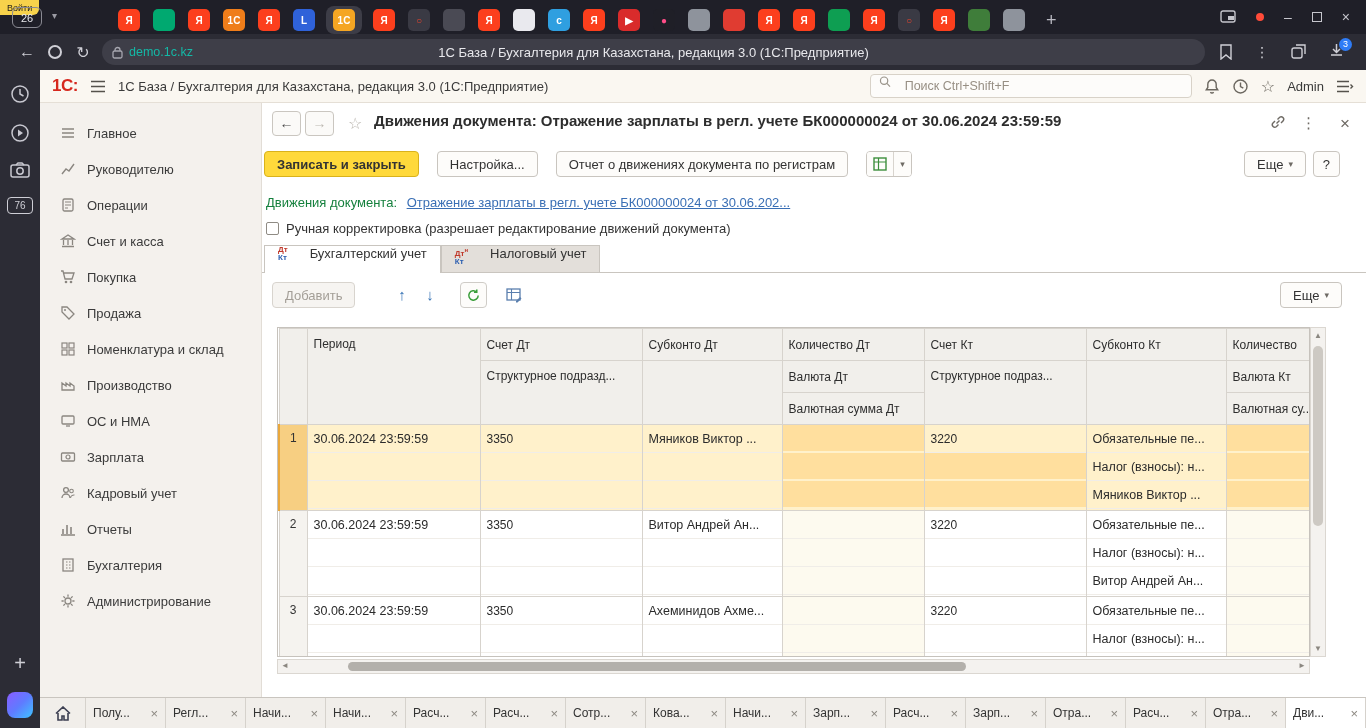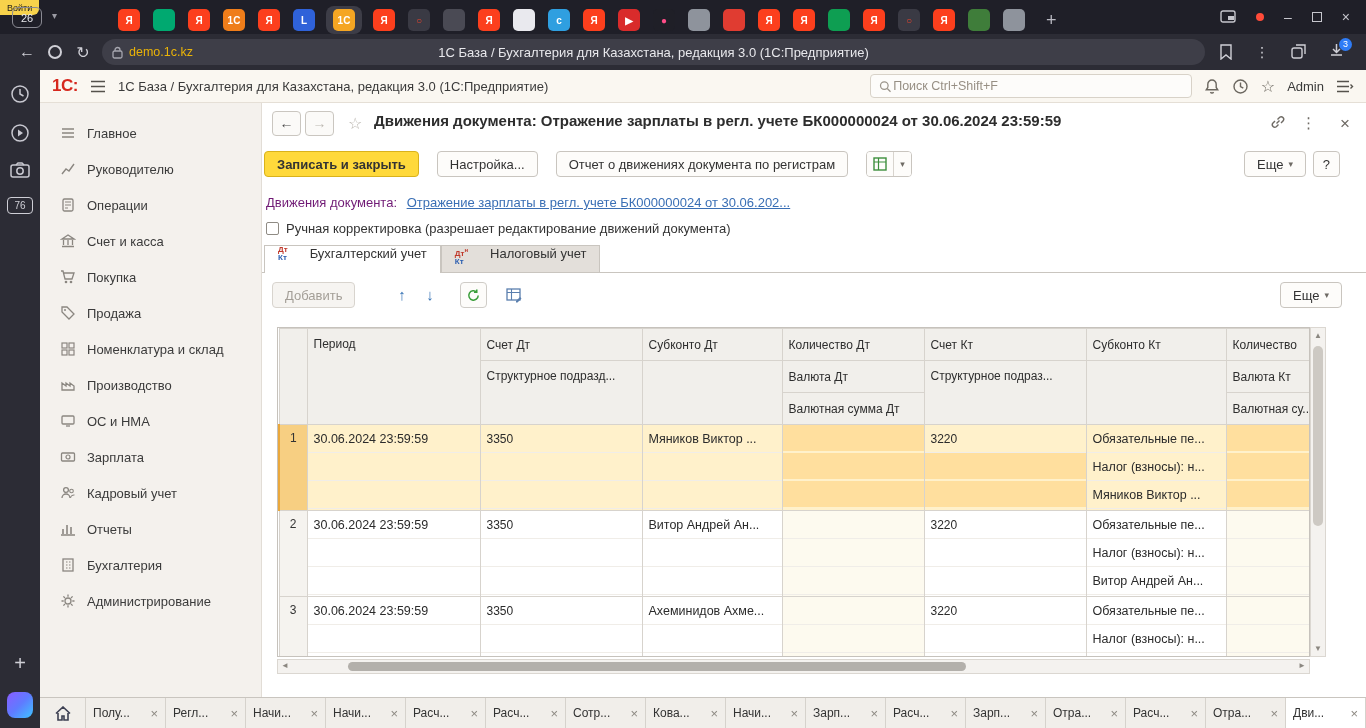--- a/index.html
+++ b/index.html
@@ -18,38 +18,38 @@
 .tb-right{position:absolute;right:0;top:0;height:34px;display:flex;align-items:center;gap:20px;padding-right:16px}
 .winctl{color:#c6c6cd;font-size:14px;line-height:14px}
 .maxbox{width:10px;height:10px;border:1.5px solid #c6c6cd}
 .notifdot{width:8px;height:8px;border-radius:50%;background:#ff4b39}
 
 
 .btoolbar{position:absolute;left:0;top:34px;width:1366px;height:36px;background:#2c2c35;display:flex;align-items:center}
 .nav-ic{color:#cfcfd6;font-size:16px;width:26px;text-align:center;flex:0 0 auto}
 .sitering{width:14px;height:14px;border:2px solid #cfcfd6;border-radius:50%;margin:0 8px;flex:0 0 auto}
 .addr{position:relative;flex:1;height:26px;background:#3e3e48;border-radius:13px;margin:0 14px 0 6px;display:flex;align-items:center;padding:0 10px;min-width:0}
-.addr-url{color:#eab308;font-size:12.5px;margin-left:6px;z-index:2}
+.addr-url{color:#14b8a6;font-size:12.5px;margin-left:6px;z-index:2}
 .addr-title{position:absolute;left:0;right:0;text-align:center;color:#e8e8ec;font-size:13px;white-space:nowrap;overflow:hidden}
 .tbr-ic{flex:0 0 auto;margin-right:22px;position:relative;color:#cfcfd6}
 .dlbadge{position:absolute;right:-8px;top:-5px;background:#2f7cf6;color:#fff;font-size:9px;min-width:13px;height:13px;border-radius:7px;display:flex;align-items:center;justify-content:center;padding:0 3px}
 
 
 .leftstrip{position:absolute;left:0;top:70px;width:40px;height:658px;background:#2c2c35;display:flex;flex-direction:column;align-items:center;padding:14px 0 10px;gap:19px}
 .badge76{width:26px;height:17px;border:1px solid #cfcfd6;border-radius:4px;color:#cfcfd6;font-size:10px;display:flex;align-items:center;justify-content:center}
 .strip-sp{flex:1}
 .stripplus{color:#cfcfd6;font-size:20px;line-height:20px}
 .alice{width:26px;height:26px;border-radius:8px;background:linear-gradient(135deg,#8a5cff 0%,#5f7bff 50%,#3ec4ff 100%)}
 
 
 .app{position:absolute;left:40px;top:70px;width:1326px;height:658px;background:#fff}
 .appheader{position:absolute;left:0;top:0;width:1326px;height:33px;background:#faf7f1;border-bottom:1px solid #e5dfd6;display:flex;align-items:center;padding:0 12px;gap:12px}
 .logo1c{color:#d6281e;font-weight:bold;font-size:17px;letter-spacing:-.5px}
 .apptitle{font-size:13px;color:#3a3a3a;white-space:nowrap}
-.hsearch{margin-left:auto;width:322px;height:24px;background:#fdfcfa;border:1px solid #d8d2c8;border-radius:4px;display:flex;align-items:center;padding:0 8px;gap:2px;flex:0 0 auto}
+.hsearch{margin-left:auto;width:322px;height:24px;background:#fdfcfa;border:1px solid #d8d2c8;border-radius:4px;display:flex;padding:0 8px;gap:14px;flex:0 0 auto}
 .hsearch input{border:0;outline:0;background:transparent;font-size:12.5px;color:#55504a;width:100%;font-family:inherit}
 .hsearch input::placeholder{color:#978f84}
 .hic{flex:0 0 auto;display:flex;align-items:center}
 .admin{font-size:13px;color:#3a3a3a}
 
 
 .menu{position:absolute;left:0;top:33px;width:222px;height:594px;background:#f4f1ed;border-right:1px solid #e2ddd6;padding-top:12px}
 .mi{height:36px;display:flex;align-items:center;gap:11px;padding-left:20px;font-size:13px;color:#3b3b3b;cursor:default}
 .mi svg{flex:0 0 16px}
 
@@ -65,21 +65,21 @@
 .btnrow{position:absolute;left:2px;top:48px;width:1100px;height:28px;display:flex;gap:18px}
 .btn{display:inline-flex;align-items:center;gap:5px;height:26px;padding:0 12px;border:1px solid #c9c5bf;border-radius:4px;background:#fdfcfa;font-size:13px;color:#333;white-space:nowrap}
 .btn-primary{background:#ffd93b;border-color:#d9b21c;font-weight:bold}
 .split{display:inline-flex;height:26px;border:1px solid #c9c5bf;border-radius:4px;overflow:hidden}
 .split>span{display:flex;align-items:center;padding:0 6px;background:#fdfcfa}
 .split .sp2{border-left:1px solid #d8d4ce;color:#6e6a64;font-size:9px}
 .rbtn{position:absolute;top:0}
 .chev{font-size:9px;color:#6e6a64}
 
 .moverow{position:absolute;left:4px;top:92px;font-size:13px;white-space:nowrap}
-.movelabel{color:#701a75}
+.movelabel{color:#15803d}
 .movelink{color:#3a6fb5;text-decoration:underline;margin-left:6px}
 .checkrow{position:absolute;left:4px;top:118px;display:flex;align-items:center;gap:7px}
 .cb{width:13px;height:13px;border:1px solid #8f8b84;border-radius:2px;background:#fff}
 .cblabel{font-size:13px;color:#333}
 
 .tabsrow{position:absolute;left:2px;top:142px;height:27px;display:flex;z-index:2}
 .ptab{display:flex;align-items:flex-start;gap:22px;padding:0 13px;border:1px solid #c9c5bf;border-bottom:none;font-size:13px;color:#333;background:#e3dfda}
 .ptab.active{background:#fff;height:28px}
 .tabicon{display:flex;flex-direction:column;font-size:8px;line-height:8px;font-weight:bold;font-family:"Liberation Sans",sans-serif}
 .tabicon .d{color:#c0392b}.tabicon .k{color:#2a5db0}

